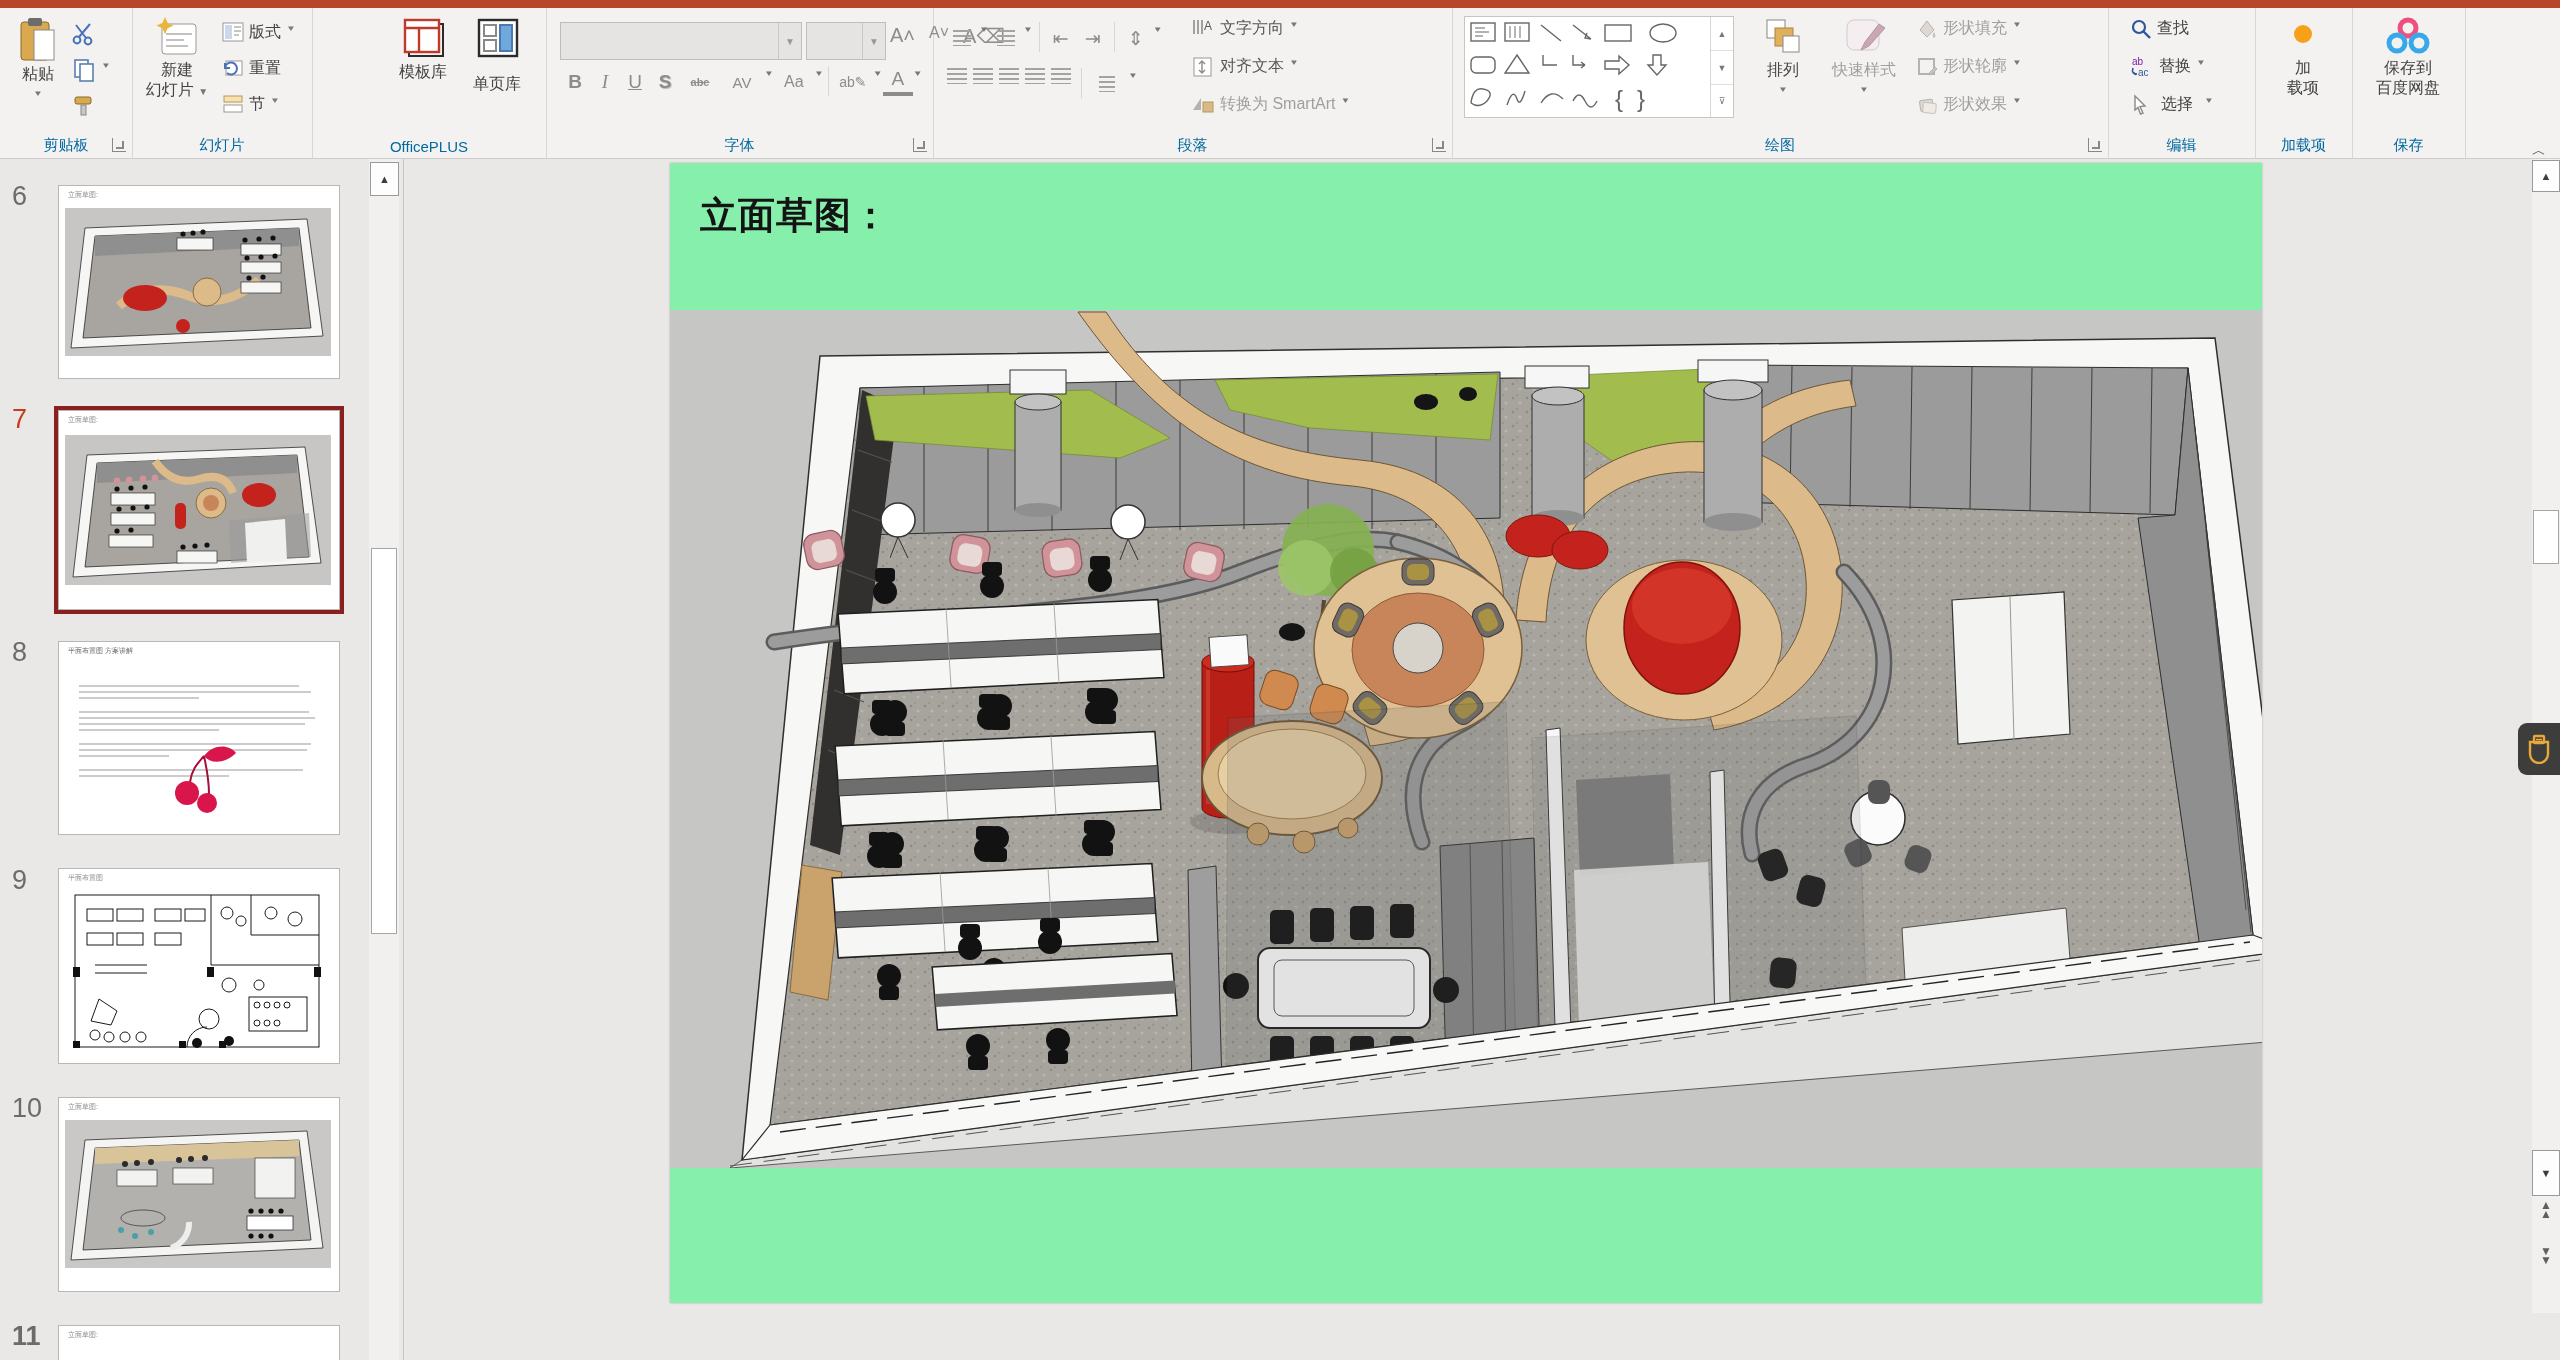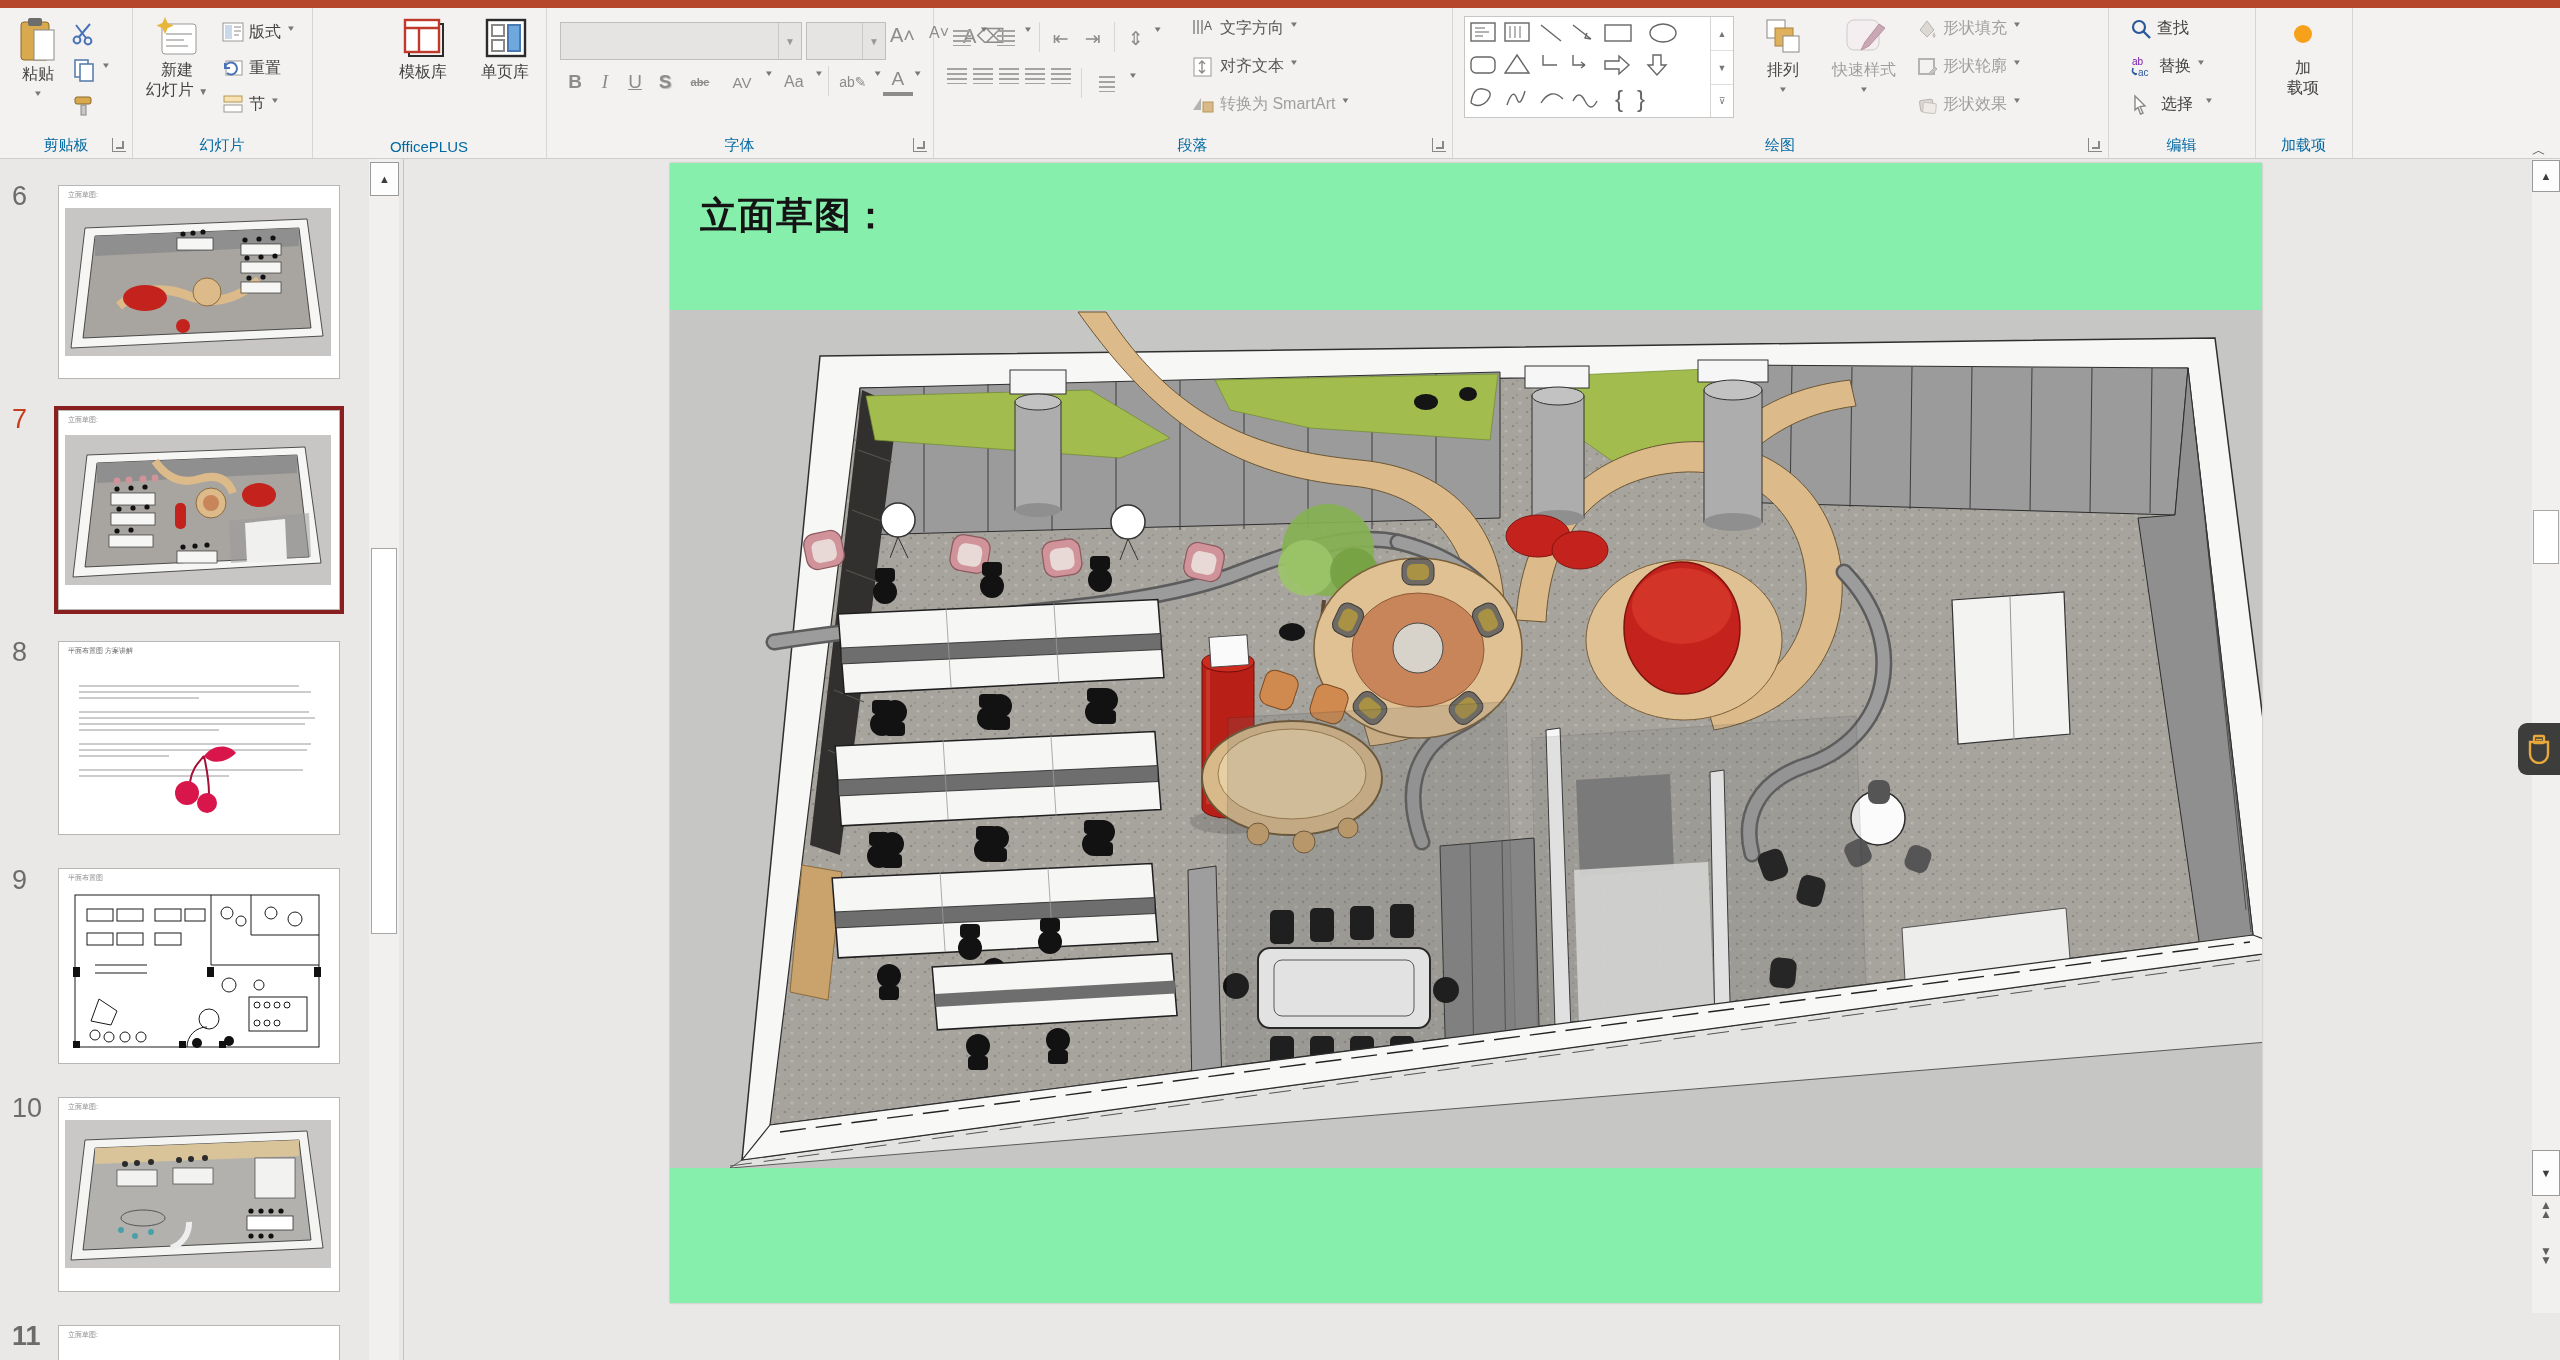--- a/index.html
+++ b/index.html
@@ -135,21 +135,21 @@
 
     <div class="rgroup" style="left:312px;width:234px;">
       <div class="bigbtn" style="left:78px;top:8px;width:66px;">
         <svg class="ic" width="48" height="46" viewBox="0 0 48 46">
             <rect x="10" y="8" width="34" height="32" fill="none" stroke="#2b2b2b" stroke-width="2"></rect>
             <rect x="6" y="4" width="34" height="32" fill="#fff" stroke="#c0392b" stroke-width="2.4"></rect>
             <path d="M6 12h34M20 12v24" stroke="#c0392b" stroke-width="2.4"></path>
           </svg>
         <span>模板库</span>
       </div>
-      <div class="bigbtn" style="left:160px;top:8px;width:66px;">
+      <div class="bigbtn" style="left:152px;top:8px;width:66px;gap:12px;">
         <svg class="ic" width="48" height="46" viewBox="0 0 48 46">
             <rect x="6" y="4" width="38" height="36" fill="#fff" stroke="#2b2b2b" stroke-width="2.4"></rect>
             <rect x="11" y="9" width="12" height="11" fill="#fff" stroke="#8a8886" stroke-width="2"></rect>
             <rect x="11" y="24" width="12" height="11" fill="#fff" stroke="#8a8886" stroke-width="2"></rect>
             <rect x="27" y="9" width="12" height="26" fill="#6fa8dc" stroke="#4a78b0" stroke-width="2"></rect>
           </svg>
         <span>单页库</span>
       </div>
       <div class="glabel">OfficePLUS</div>
     </div>
@@ -355,20 +355,32 @@
       <div class="bigbtn" style="left:12px;top:8px;width:72px;">
         <svg class="ic" width="30" height="42" viewBox="0 0 30 42">
             <circle cx="15" cy="18" r="9" fill="#f7a11a"></circle>
           </svg>
         <span>加</span>
         <span>载项</span>
       </div>
       <div class="glabel">加载项</div>
     </div>
 
+    <div class="rgroup" style="left:2352px;width:113px;">
+      <div class="bigbtn" style="left:6px;top:8px;width:100px;">
+        <svg class="ic" width="52" height="42" viewBox="0 0 52 42">
+            <circle cx="26" cy="12" r="8" fill="none" stroke="#ef4f7e" stroke-width="5"></circle>
+            <circle cx="15" cy="27" r="8" fill="none" stroke="#38a8e8" stroke-width="5"></circle>
+            <circle cx="37" cy="27" r="8" fill="none" stroke="#38a8e8" stroke-width="5"></circle>
+          </svg>
+        <span>保存到</span>
+        <span>百度网盘</span>
+      </div>
+      <div class="glabel">保存</div>
+    </div>
 
     <div id="ribbon-collapse">︿</div>
   </div>
 
   <div id="thumbpanel">
 
     <div class="tnum" style="top:22px;">6</div>
     <div class="thumb" style="top:26px;height:192px;">
       <svg class="tsvg" width="278" height="190" viewBox="0 0 278 190">
         <rect x="6" y="22" width="266" height="148" fill="#c7c6c4"></rect>

